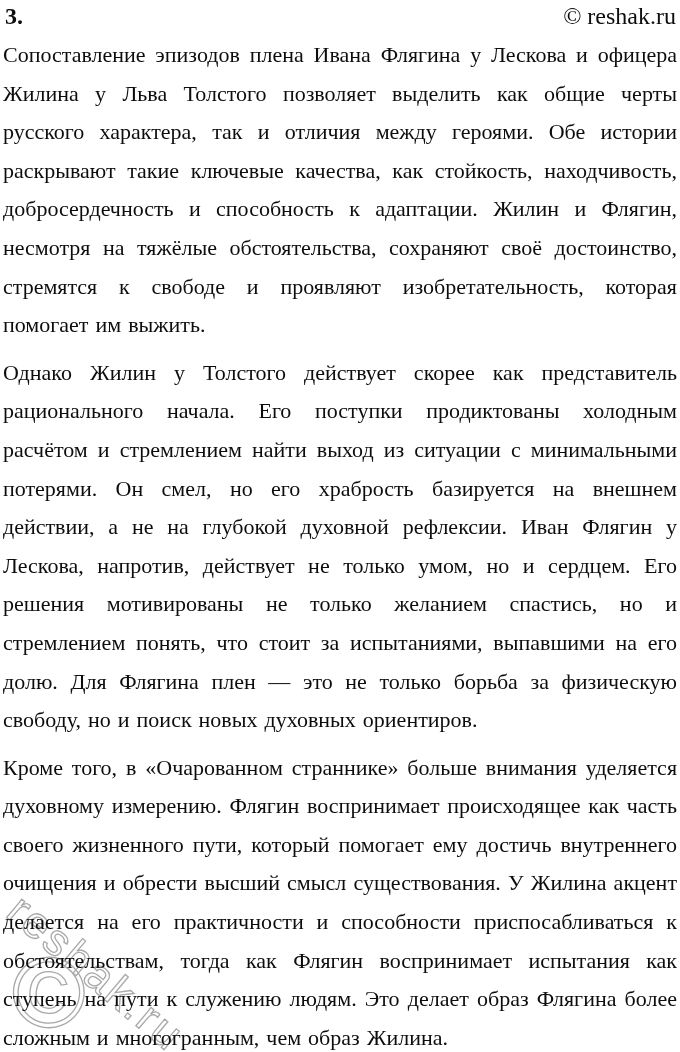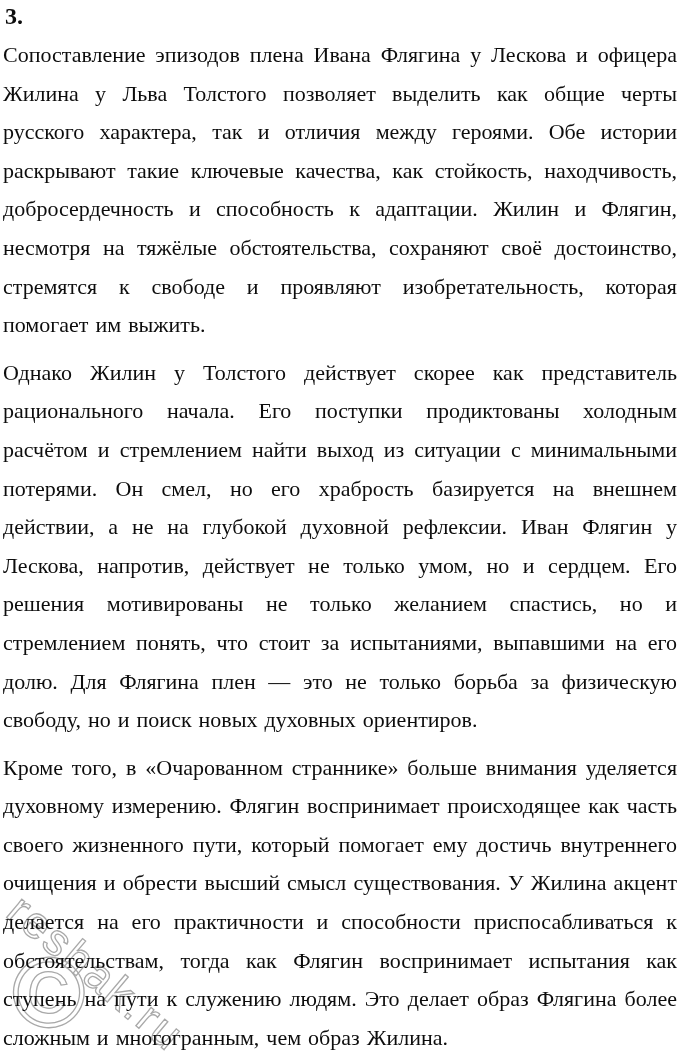--- a/index.html
+++ b/index.html
@@ -89,20 +89,21 @@
 
 <div class="page">
 
   <div class="watermark">
     <div class="wm-text">reshak.ru</div>
     <div class="wm-copy">©</div>
   </div>
 
   <div class="header">
     <span class="page-num">3.</span>
+    <span class="copyright">© reshak.ru</span>
   </div>
 
   <div class="content">
     <p class="para">Сопоставление эпизодов плена Ивана Флягина у Лескова и офицера Жилина у Льва Толстого позволяет выделить как общие черты русского характера, так и отличия между героями. Обе истории раскрывают такие ключевые качества, как стойкость, находчивость, добросердечность и способность к адаптации. Жилин и Флягин, несмотря на тяжёлые обстоятельства, сохраняют своё достоинство, стремятся к свободе и проявляют изобретательность, которая помогает им выжить.</p>
     <p class="para">Однако Жилин у Толстого действует скорее как представитель рационального начала. Его поступки продиктованы холодным расчётом и стремлением найти выход из ситуации с минимальными потерями. Он смел, но его храбрость базируется на внешнем действии, а не на глубокой духовной рефлексии. Иван Флягин у Лескова, напротив, действует не только умом, но и сердцем. Его решения мотивированы не только желанием спастись, но и стремлением понять, что стоит за испытаниями, выпавшими на его долю. Для Флягина плен — это не только борьба за физическую свободу, но и поиск новых духовных ориентиров.</p>
     <p class="para">Кроме того, в «Очарованном страннике» больше внимания уделяется духовному измерению. Флягин воспринимает происходящее как часть своего жизненного пути, который помогает ему достичь внутреннего очищения и обрести высший смысл существования. У Жилина акцент делается на его практичности и способности приспосабливаться к обстоятельствам, тогда как Флягин воспринимает испытания как ступень на пути к служению людям. Это делает образ Флягина более сложным и многогранным, чем образ Жилина.</p>
   </div>
 
 </div>
 

